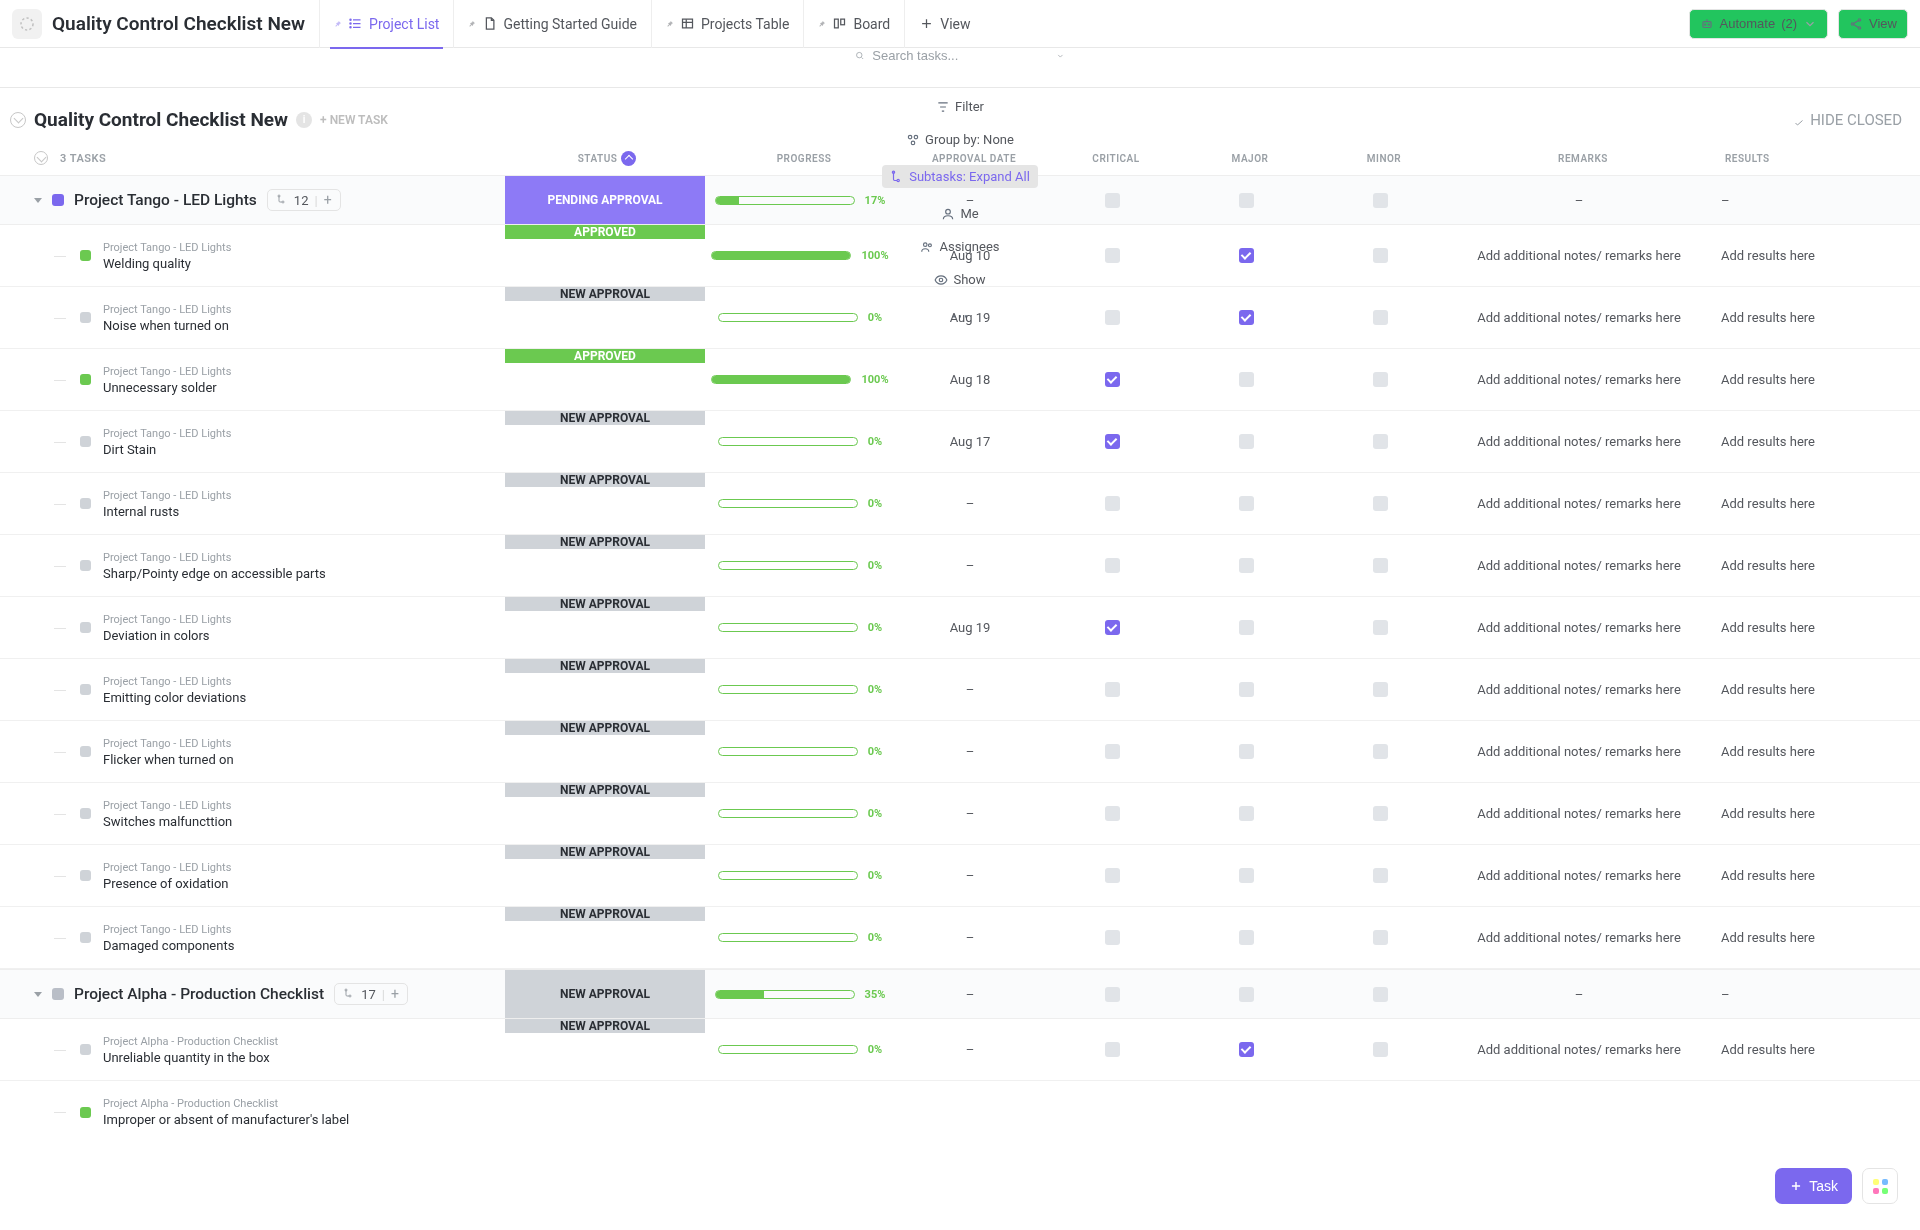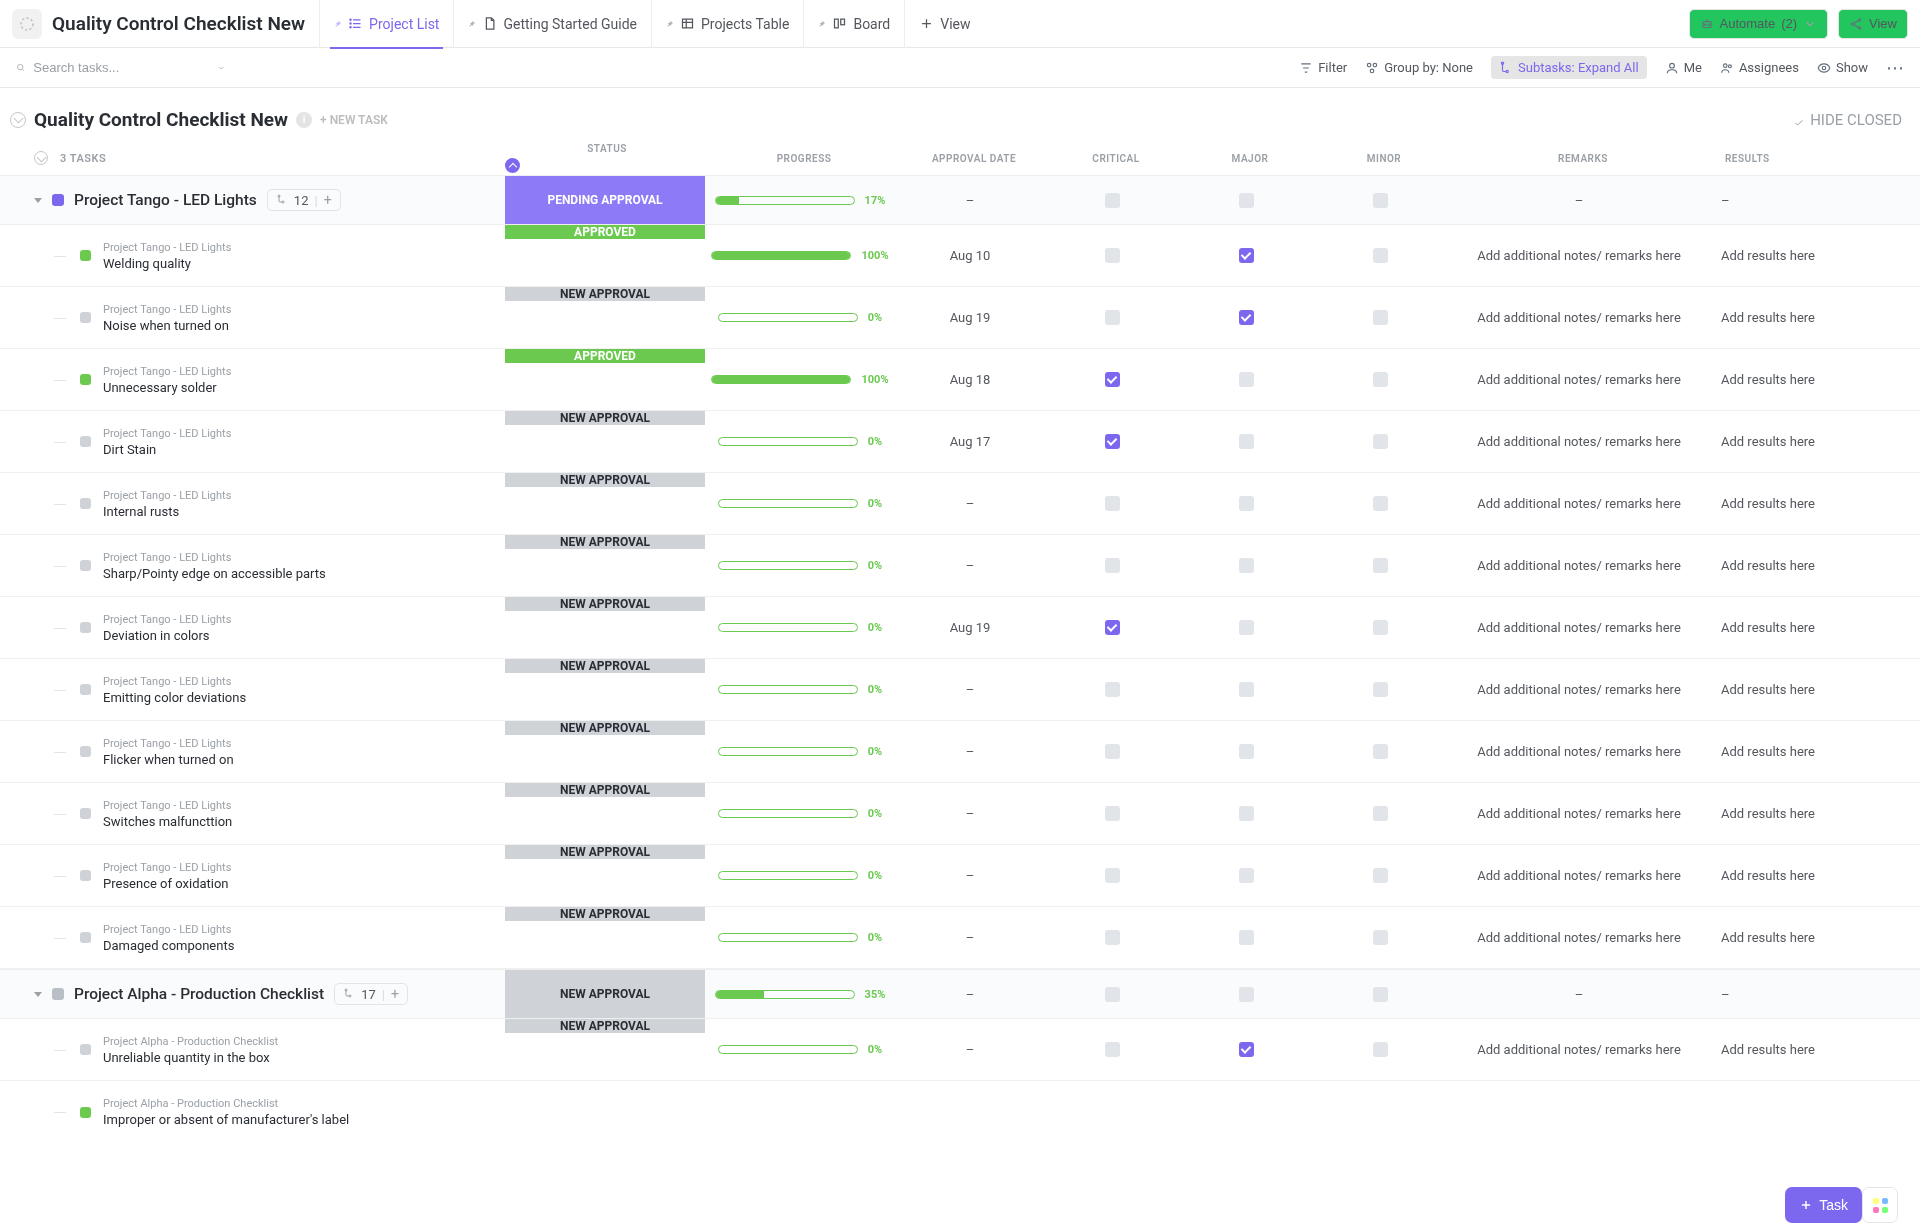--- a/index.html
+++ b/index.html
@@ -13,42 +13,42 @@
 .tab.active { color: #7b68ee; }
 .tab.active::after { content: ""; position: absolute; bottom: -1px; left: 10px; right: 10px; height: 2px; background: #7b68ee; }
 .tab .pin-icon { width: 8px; height: 8px; opacity: .45; }
 .tab .tab-main-icon { width: 15px; height: 15px; }
 .spacer { flex: 1; }
 .top-actions { display: flex; align-items: center; gap: 10px; }
 .btn { display: inline-flex; align-items: center; gap: 6px; height: 30px; padding: 0 10px; border: 1px solid #e4e4e4; border-radius: 5px; background: #22c55e; font-size: 13px; color: #54575d; cursor: pointer; }
 .btn svg { width: 14px; height: 14px; }
 .chev { width: 16px; height: 16px; }
 
-.toolbar { display: flex; align-items: center; height: 40px; border-bottom: 1px solid #e8e8e8; padding: 0 16px; gap: 18px; font-size: 13px; color: #54575d; }
+.toolbar { display: flex; align-items: center; height: 40px; border-bottom: 1px solid #e8e8e8; padding: 0 16px; gap: 18px; font-size: 13px; color: #54575d; flex-direction: column; }
 .search-wrap { display: flex; align-items: center; gap: 8px; width: 210px; }
 .search-wrap input { border: none; outline: none; font-size: 13px; flex: 1; color: #2a2e34; }
 .search-wrap input::placeholder { color: #9aa0a6; }
 .toolbar .spacer2 { flex: 1; }
 .tool-item { display: inline-flex; align-items: center; gap: 5px; cursor: pointer; white-space: nowrap; }
 .tool-item.pill { background: #e5e5e5; color: #7b68ee; padding: 4px 8px; border-radius: 4px; }
 .tool-item svg { width: 14px; height: 14px; }
 .dots { font-size: 18px; color: #656f7d; }
 
 .section-head { display: flex; align-items: center; padding: 20px 18px 10px 10px; gap: 8px; }
 .collapse-circle { width: 16px; height: 16px; border: 1.5px solid #c7c7c7; border-radius: 50%; display: flex; align-items: center; justify-content: center; }
 .collapse-circle::after { content: ""; width: 6px; height: 6px; border-right: 1.5px solid #c7c7c7; border-bottom: 1.5px solid #c7c7c7; transform: rotate(45deg); margin-top: -2px; }
 .section-title { font-size: 19px; font-weight: 700; }
 .info-dot { width: 16px; height: 16px; border-radius: 50%; background: #e4e4e4; color: #fff; font-size: 10px; display: flex; align-items: center; justify-content: center; font-weight: 700; }
 .new-task { color: #bdbdbd; font-size: 12px; font-weight: 600; }
 .hide-closed { margin-left: auto; display: flex; align-items: flex-end; gap: 5px; color: #9aa0a6; font-size: 15px; }
 .hide-closed svg { width: 12px; height: 12px; }
 
 .col-headers { display: flex; align-items: center; height: 34px; font-size: 10px; font-weight: 600; letter-spacing: .5px; color: #9aa0a6; padding-left: 10px; }
 .col-name { width: 495px; padding-left: 24px; display: flex; align-items: center; gap: 6px; }
-.col-status { width: 204px; text-align: center; display: flex; justify-content: center; gap: 4px; flex-direction: column; }
+.col-status { width: 204px; text-align: center; display: flex; align-items: center; justify-content: center; gap: 4px; }
 .sort-dot { width: 15px; height: 15px; background: #7b68ee; border-radius: 50%; display: inline-flex; align-items: center; justify-content: center; }
 .sort-dot::after { content: ""; width: 5px; height: 5px; border-left: 1.5px solid #fff; border-top: 1.5px solid #fff; transform: rotate(45deg); margin-top: 2px; }
 .col-progress { width: 190px; text-align: center; }
 .col-date { width: 150px; text-align: center; }
 .col-chk { width: 134px; text-align: center; }
 .col-remarks { width: 264px; text-align: center; }
 .col-results { width: 120px; text-align: left; padding-left: 10px; }
 
 .group-row { display: flex; align-items: center; height: 50px; background: #fafbfc; border-top: 1px solid #eee; border-bottom: 1px solid #eee; padding-left: 10px; }
 .group-row .g-left { width: 495px; display: flex; align-items: center; gap: 10px; padding-left: 24px; }
@@ -87,21 +87,21 @@
 .mini-status { width: 11px; height: 11px; border-radius: 3px; flex-shrink: 0; }
 .mini-status.approved { background: #6bc950; }
 .mini-status.new { background: #cfd3d8; }
 .task-text { display: flex; flex-direction: column; justify-content: center; }
 .task-parent { font-size: 11px; color: #9aa0a6; margin-bottom: 2px; }
 .task-name { font-size: 13px; color: #2a2e34; }
 .task-row .status-cell, .task-row .prog-cell, .task-row .date-cell, .task-row .chk-cell, .task-row .remarks-cell, .task-row .results-cell { display: flex; align-items: center; justify-content: center; }
 .task-row .results-cell { justify-content: flex-start; }
 .tasks-count { font-size: 11px; color: #9aa0a6; padding-left: 34px; }
 
-.fab-area { position: fixed; right: 22px; bottom: 7px; display: flex; align-items: flex-end; }
+.fab-area { position: fixed; right: 22px; bottom: 26px; display: flex; gap: 10px; align-items: flex-end; }
 .fab-task { background: #7b68ee; color: #fff; border: none; border-radius: 7px; height: 36px; padding: 0 14px; display: inline-flex; align-items: center; gap: 6px; font-size: 14px; font-weight: 500; cursor: pointer; }
 .fab-apps { width: 36px; height: 36px; border: 1px solid #e4e4e4; border-radius: 7px; background: #fff; display: flex; align-items: center; justify-content: center; cursor: pointer; }
 .grid4 { display: grid; grid-template-columns: 6px 6px; grid-template-rows: 6px 6px; gap: 3px; }
 .grid4 span:nth-child(1){background:#ff7;} .grid4 span:nth-child(2){background:#7bf;} .grid4 span:nth-child(3){background:#f7b;} .grid4 span:nth-child(4){background:#7f7;}
 .grid4 span { border-radius: 2px; }
 </style>
 </head>
 <body>
 
 <div class="topbar">

